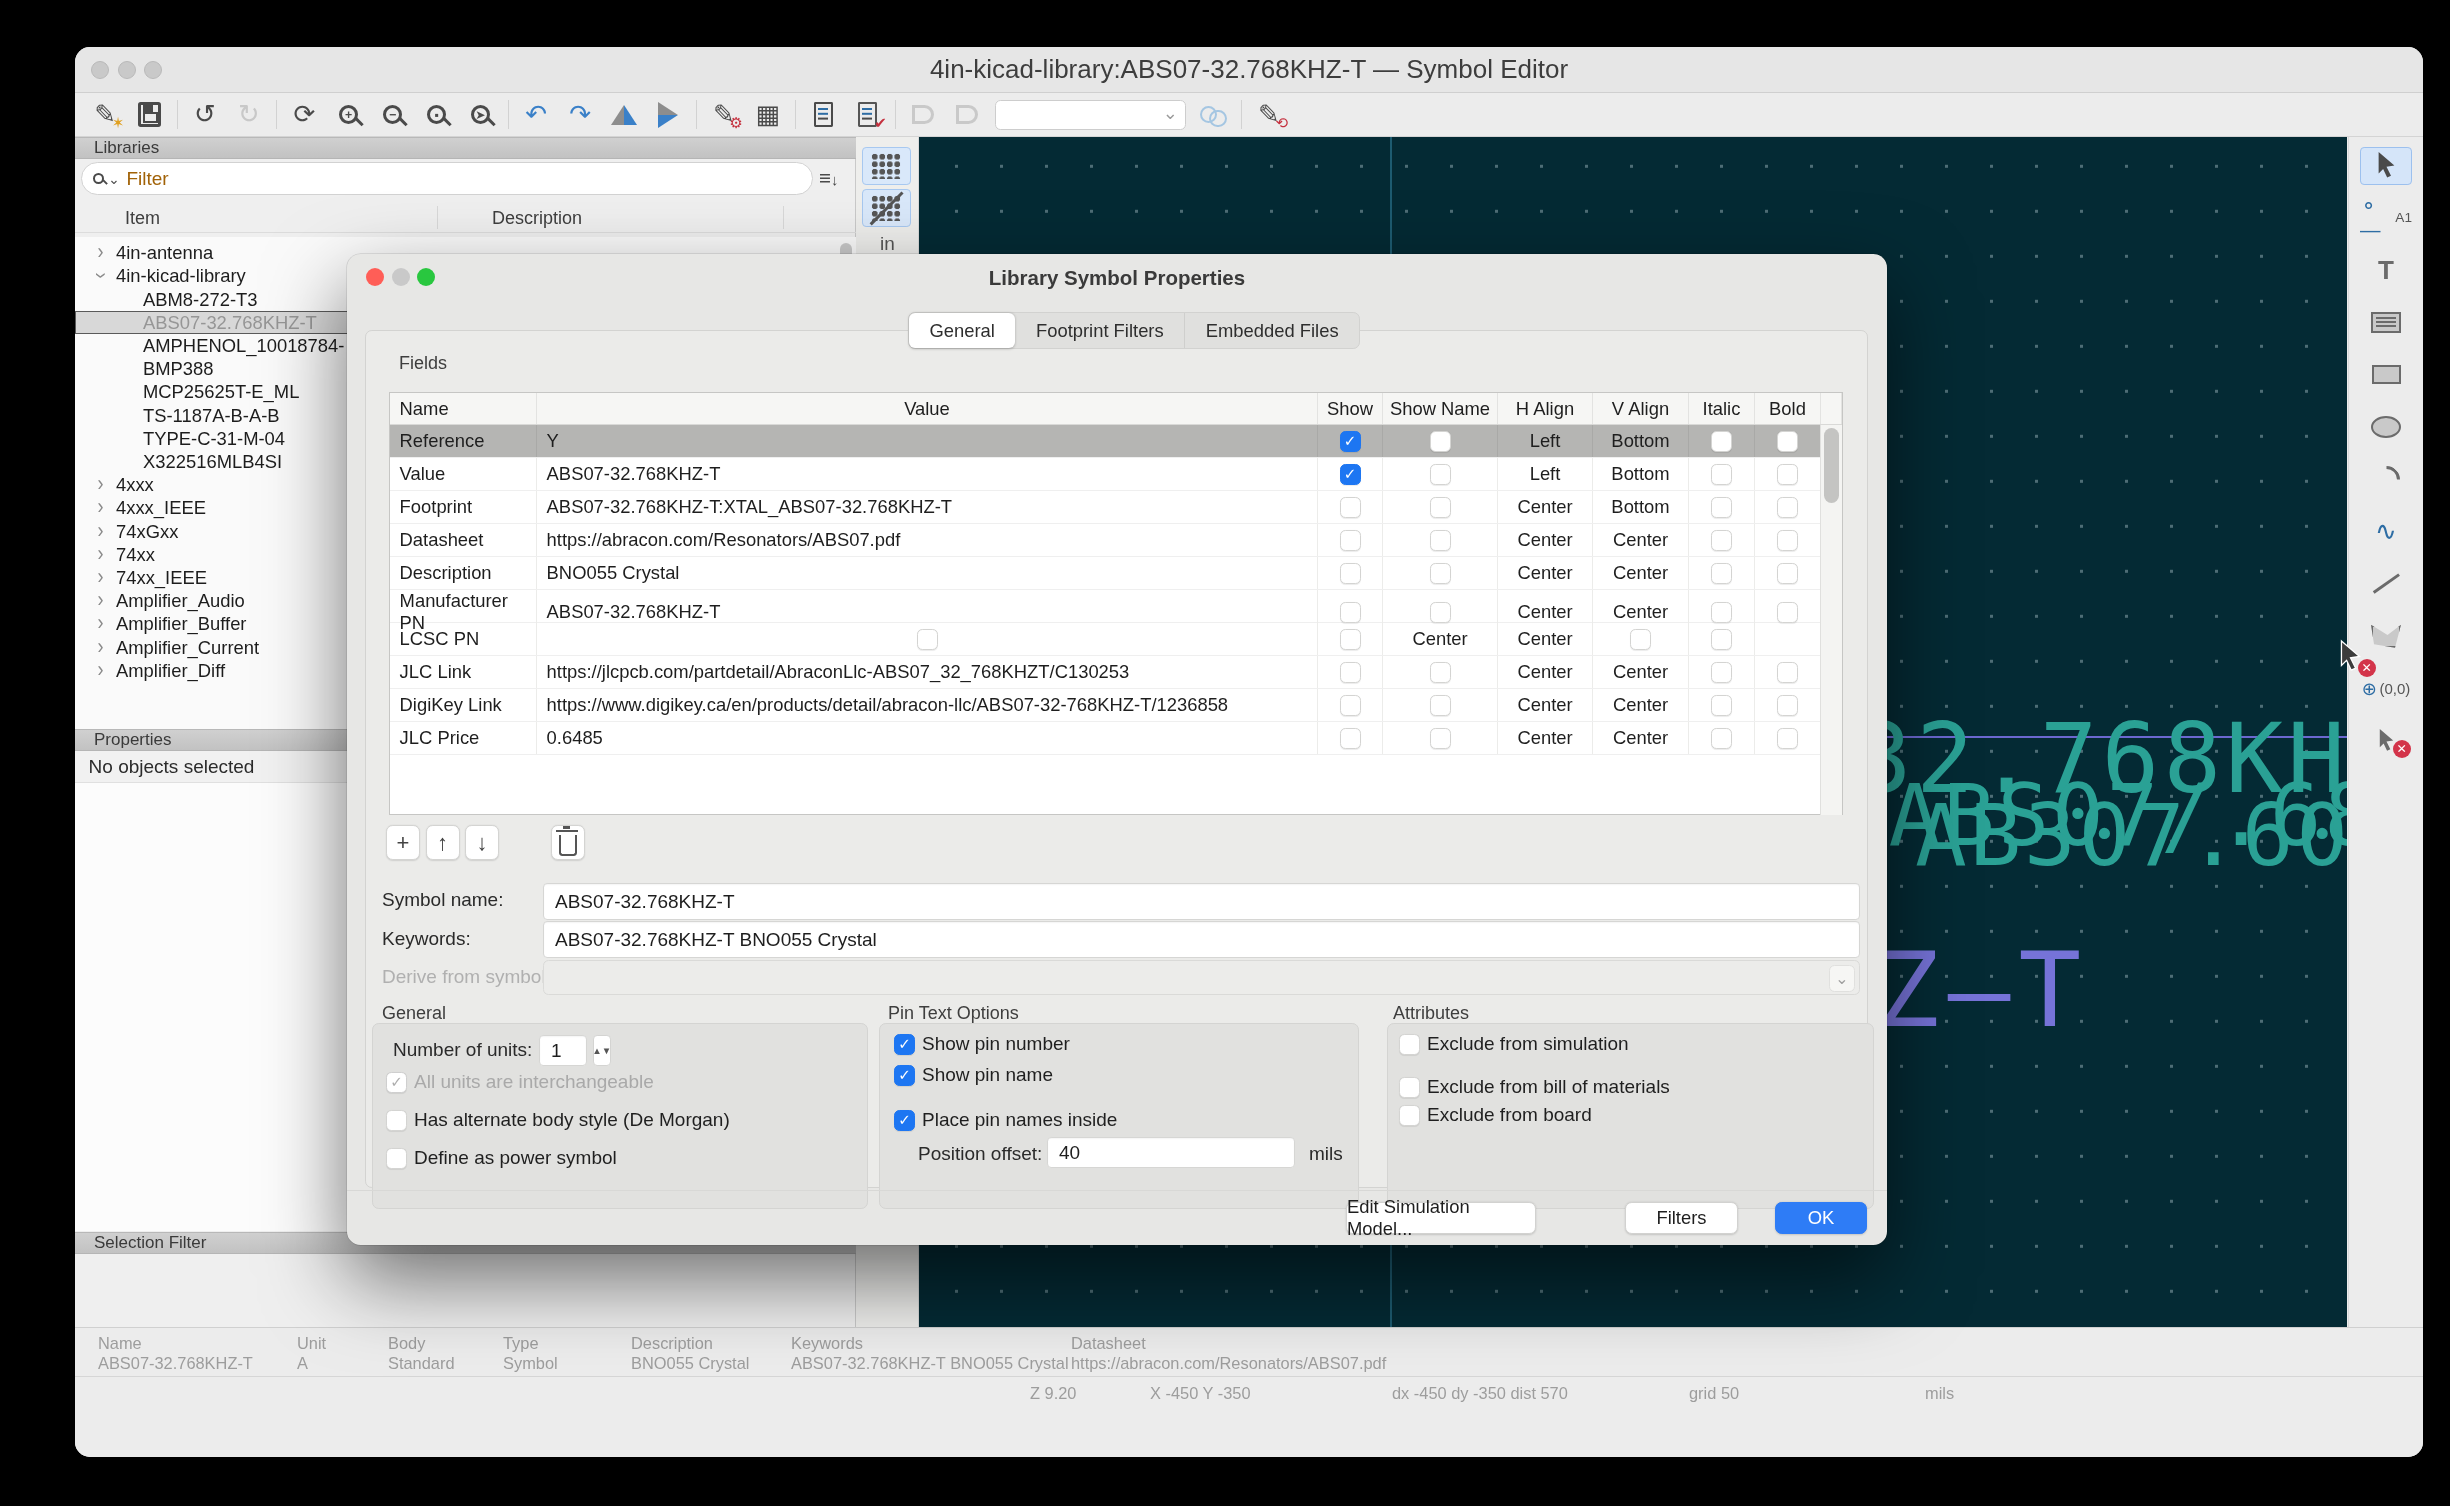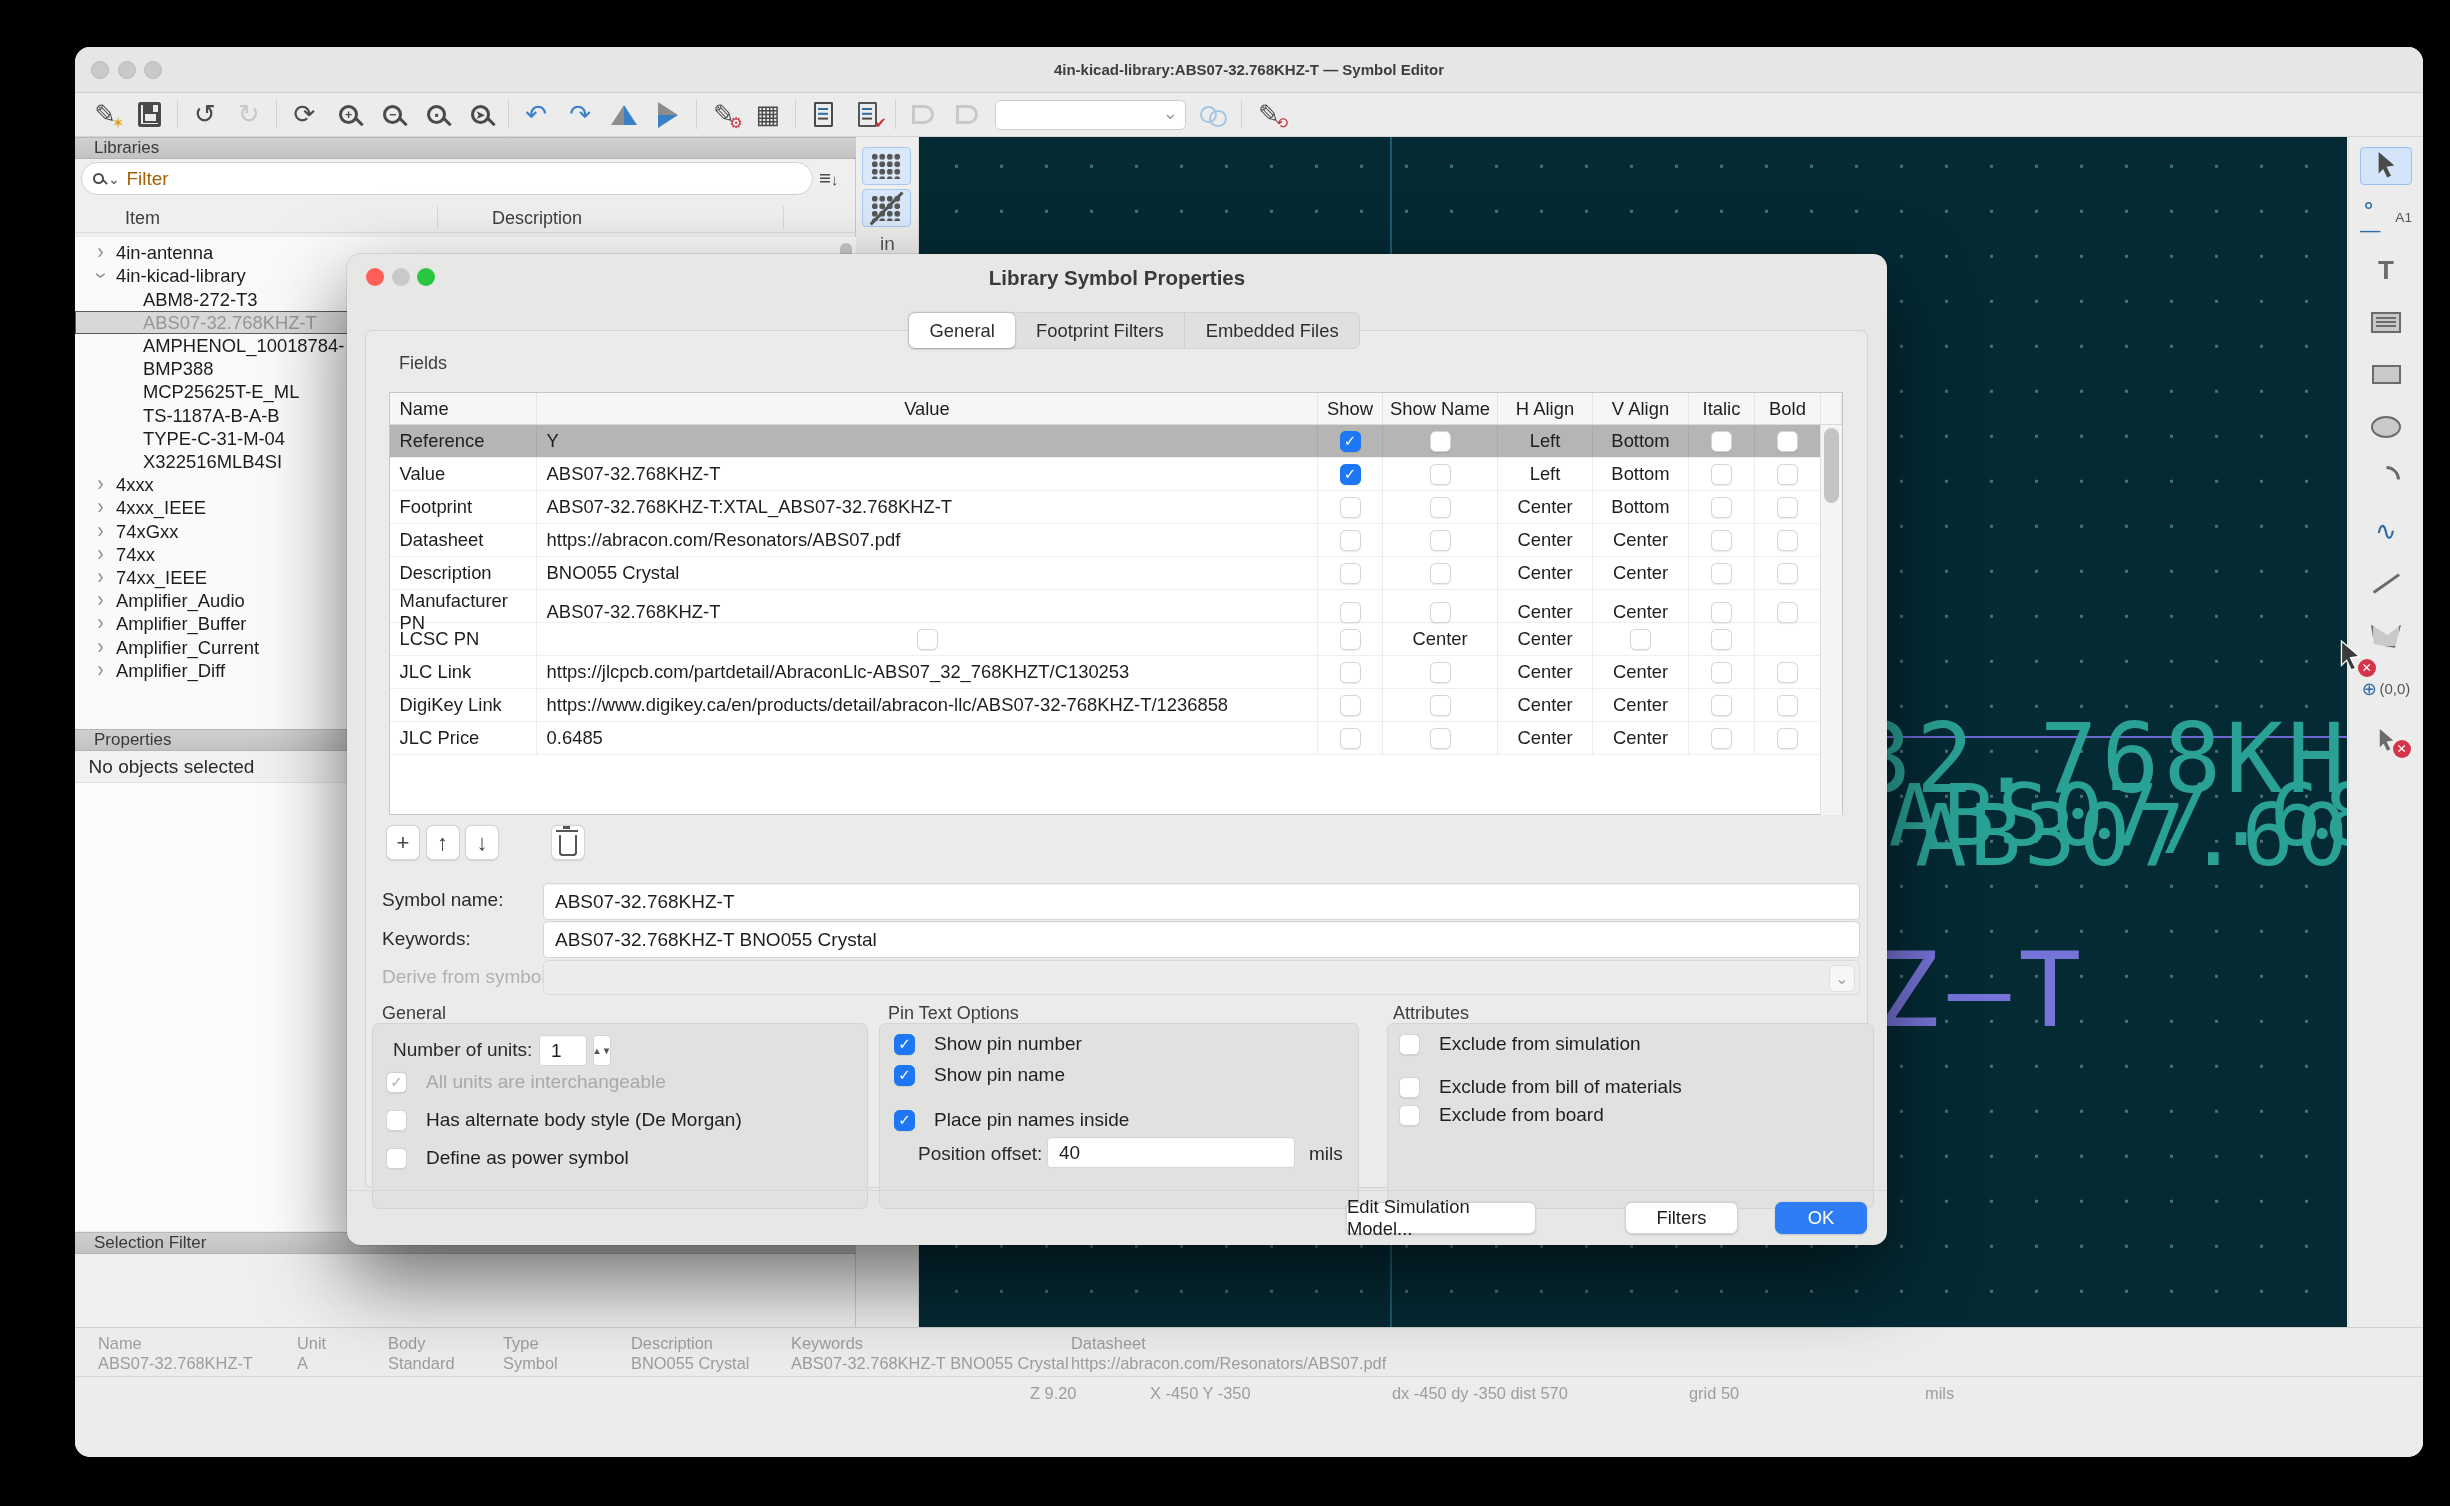--- a/index.html
+++ b/index.html
@@ -5,21 +5,21 @@
   html,body{margin:0;padding:0;background:#000;}
   *{box-sizing:border-box;}
   .screen{position:relative;width:2450px;height:1507px;background:#000;overflow:hidden;
           font-family:"Liberation Sans","DejaVu Sans",sans-serif;color:#222;}
   .window{position:absolute;left:75px;top:47px;width:2348px;height:1410px;
           background:#ececec;border-radius:15px;overflow:hidden;
           box-shadow:0 20.5px 55px rgba(0,0,0,.6);}
   
   .titlebar{position:absolute;left:0;top:0;width:100%;height:46px;background:#e6e6e6;
             border-bottom:0.7px solid #cfcfcf;display:flex;align-items:center;justify-content:center;}
-  .title{font-size:15px;font-weight:700;color:#3d3d3d;text-align:center;}
+  .title{font-size:26px;font-weight:400;color:#3d3d3d;text-align:center;}
   .lights{position:absolute;left:16.4px;top:14.3px;display:flex;gap:8.2px;}
   .light{width:18px;height:18px;border-radius:50%;background:#c9c9c9;border:0.7px solid #b9b9b9;}
   
   .toolbar{position:absolute;left:0;top:46px;width:100%;height:44px;background:#ececec;
            border-bottom:0.7px solid #d4d4d4;display:flex;align-items:center;gap:11px;padding:0 13.6px;}
   .tbtn{min-width:33px;height:35px;display:flex;align-items:center;justify-content:center;
         font-size:26px;color:#4a4a4a;position:relative;}
   .tbtn.dis{color:#c8c8c8;}
   .tbtn.blue{color:#3a80c8;}
   .vsep{width:0.7px;height:29px;background:#d2d2d2;}
@@ -150,21 +150,21 @@
          display:flex;align-items:center;justify-content:center;font-size:22px;color:#444;}
   .sqbtn.trash{margin-left:46px;}
   .formrow{position:absolute;display:flex;align-items:center;font-size:19px;color:#2a2a2a;}
   .tinput{background:#fff;border:0.7px solid #d6d6d4;border-radius:4.1px;font-size:19px;color:#1e1e1e;
           display:flex;align-items:center;padding-left:11px;box-shadow:inset 0 0.7px 1.4px rgba(0,0,0,.06);}
   .combo-dis{background:#ececea;border:0.7px solid #dadad8;border-radius:5.5px;position:relative;}
   .combo-dis .cchev{position:absolute;right:4.1px;top:4.1px;width:26px;height:27px;background:#f6f6f4;border:0.7px solid #e0e0de;
           border-radius:5.5px;display:flex;align-items:center;justify-content:center;color:#a0a0a0;font-size:16.4px;}
   .grouplabel{position:absolute;font-size:18px;color:#3e3e3e;}
   .groupbox{position:absolute;background:#e1e1df;border:0.7px solid #d4d4d2;border-radius:6.8px;}
-  .cbrow{position:absolute;display:flex;align-items:center;gap:19px;font-size:19px;color:#1f1f1f;white-space:nowrap;}
+  .cbrow{position:absolute;display:flex;align-items:center;gap:7px;font-size:19px;color:#1f1f1f;white-space:nowrap;}
   .cbrow.dim{color:#a9a9a9;}
   .spinner{width:18px;height:31px;background:#fff;border:0.7px solid #d4d4d2;border-radius:4.1px;margin-left:2.7px;
            display:flex;flex-direction:column;align-items:center;justify-content:center;font-size:9.6px;color:#555;line-height:9px;}
   .dlg-div{position:absolute;left:0;top:936px;width:100%;height:0.7px;background:#d8d8d6;}
   .dbtn{position:absolute;top:948px;height:32px;background:#fff;border:0.7px solid #d2d2d0;border-radius:6.8px;
         box-shadow:0 0.7px 2px rgba(0,0,0,.15);display:flex;align-items:center;justify-content:center;font-size:18.4px;color:#1e1e1e;}
   .dbtn.primary{background:#2e7cf6;border-color:#2e7cf6;color:#fff;}
 </style>
 </head>
 <body>

